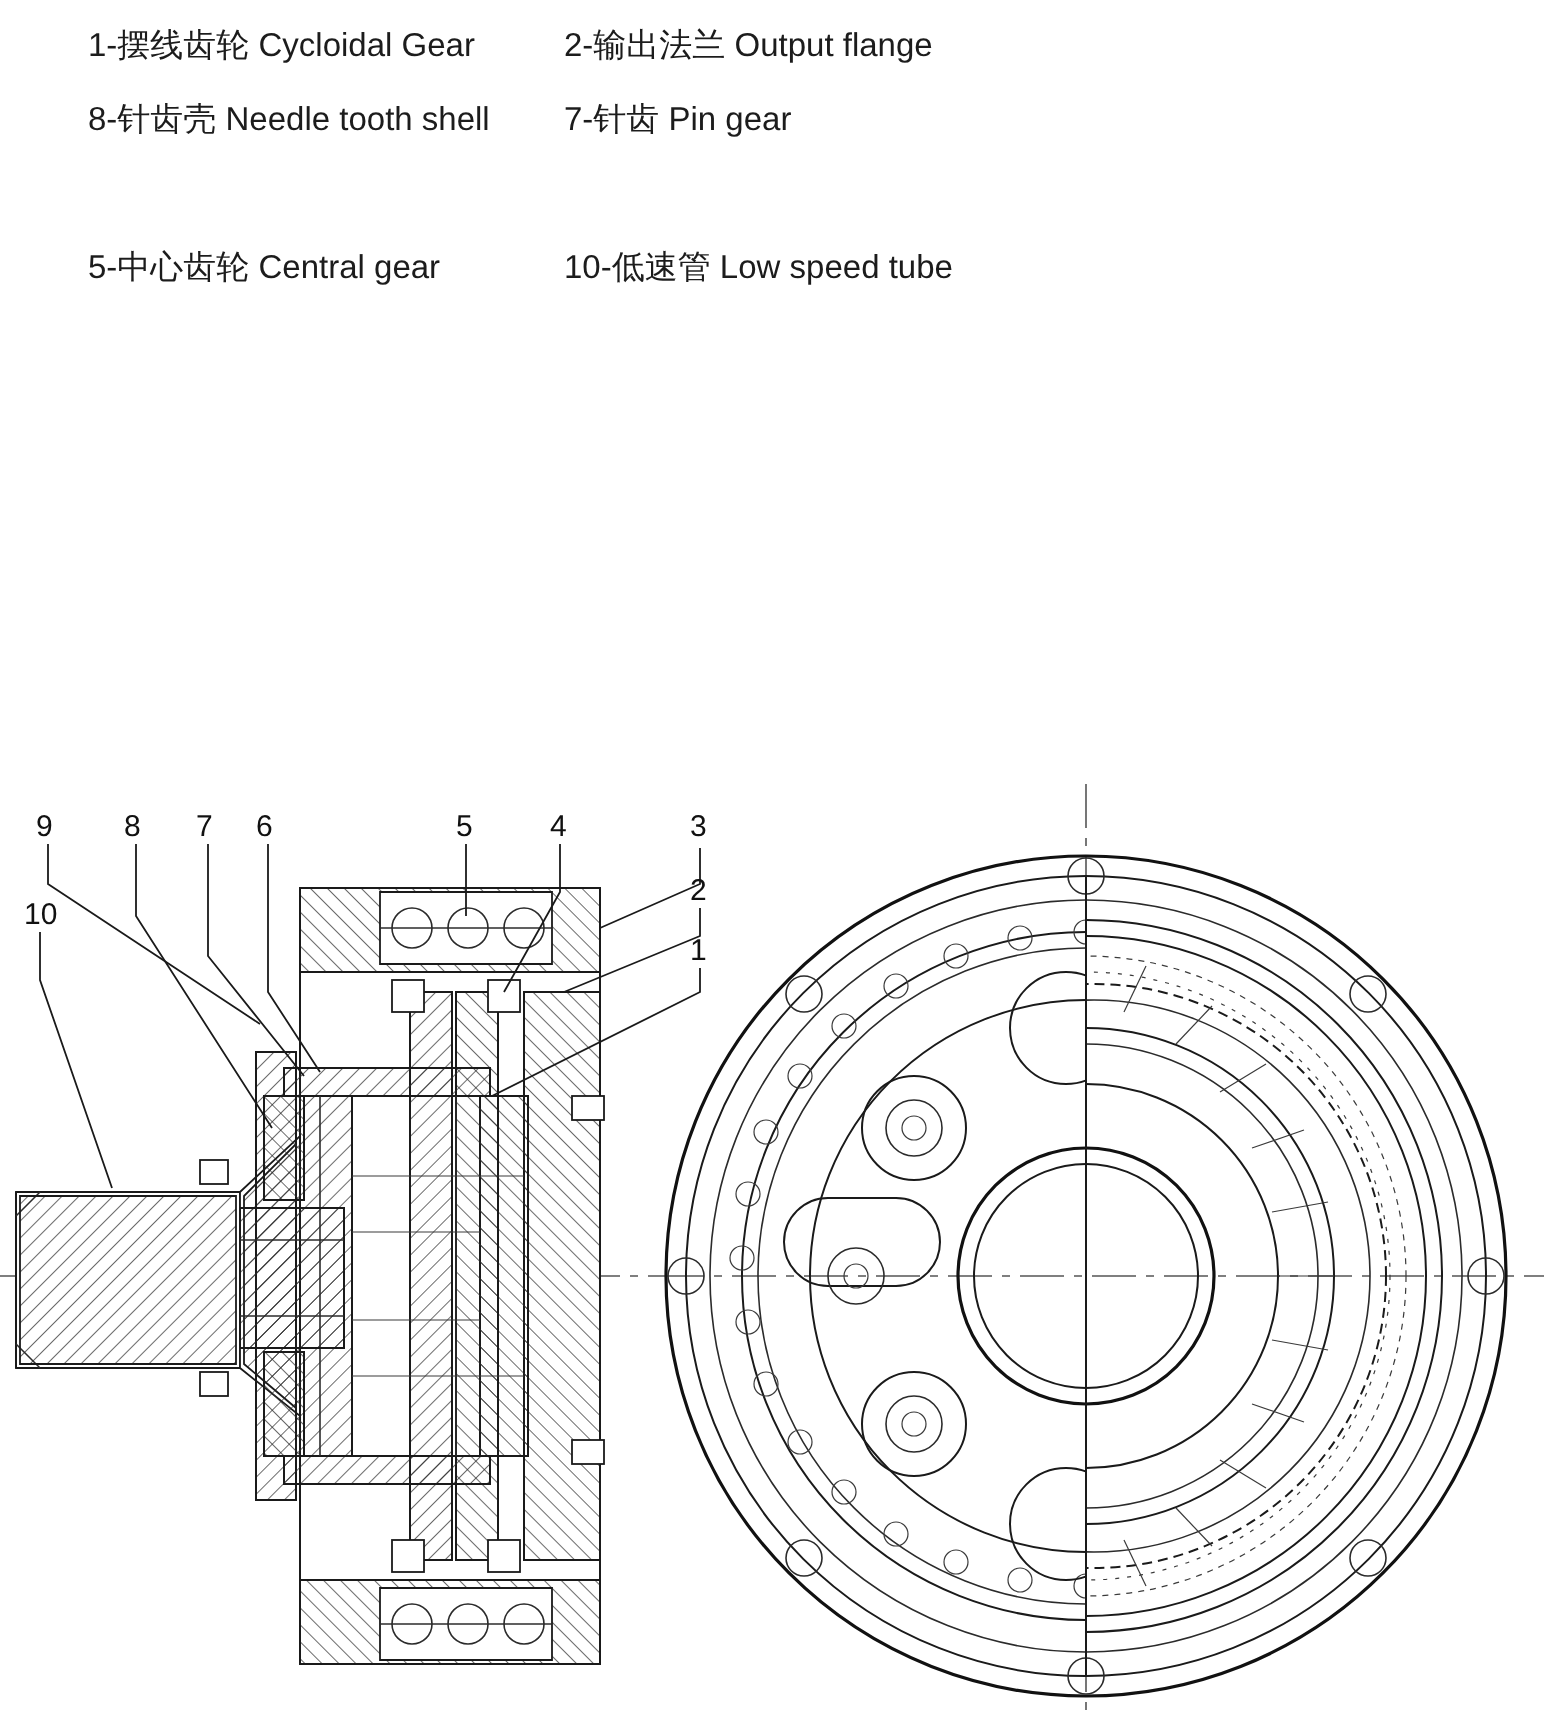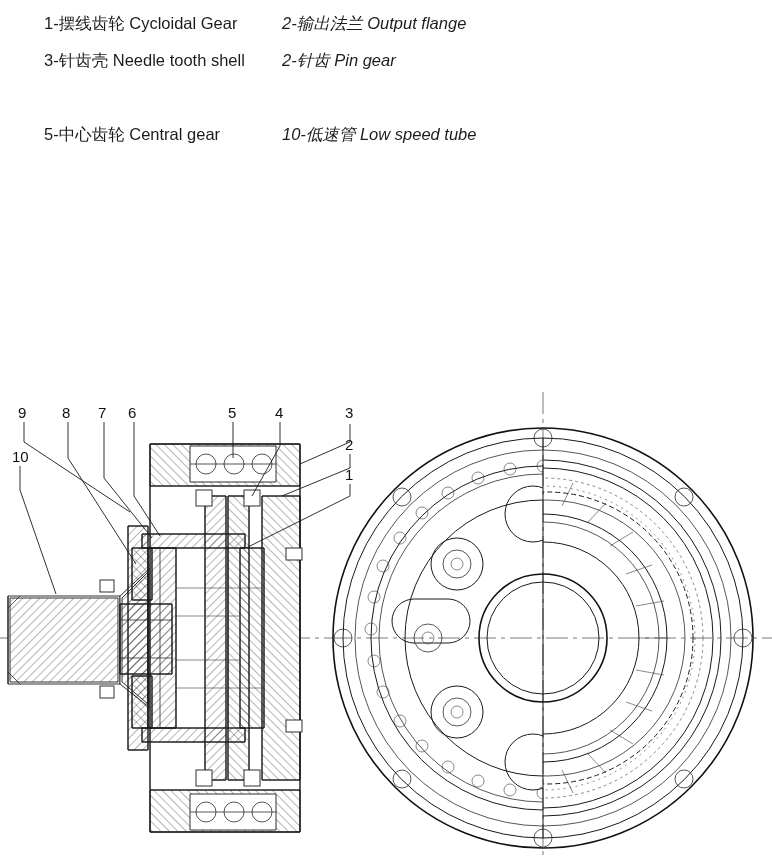--- a/index.html
+++ b/index.html
@@ -30,21 +30,21 @@
     height: 37px;
     align-items: center;
   }
   .legend-cell {
     font-size: 16.5px;
     line-height: 20px;
     color: #1c1c1c;
     white-space: nowrap;
   }
   .legend-cell.left { width: 238px; padding-left: 44px; }
-  .legend-cell.right { padding-left: 0; font-style: italic; }
+  .legend-cell.right { padding-left: 0; }
 
   #figure {
     position: absolute;
     left: 0;
     top: 196px;
     width: 772px;
     height: 670px;
   }
   svg { display: block; }
   .ln { fill: none; stroke: #1a1a1a; stroke-width: 1; }
@@ -69,22 +69,22 @@
 </style>
 </head>
 <body>
 
 <div id="legend">
   <div class="legend-row">
     <div class="legend-cell left">1-摆线齿轮 Cycloidal Gear</div>
     <div class="legend-cell right">2-输出法兰 Output flange</div>
   </div>
   <div class="legend-row">
-    <div class="legend-cell left">3-针齿壳 Needle tooth shell</div>
-    <div class="legend-cell right">2-针齿 Pin gear</div>
+    <div class="legend-cell left">8-针齿壳 Needle tooth shell</div>
+    <div class="legend-cell right">7-针齿 Pin gear</div>
   </div>
   <div class="legend-row">
   </div>
   <div class="legend-row">
     <div class="legend-cell left">5-中心齿轮 Central gear</div>
     <div class="legend-cell right">10-低速管 Low speed tube</div>
   </div>
 </div>
 
 <div id="figure">

